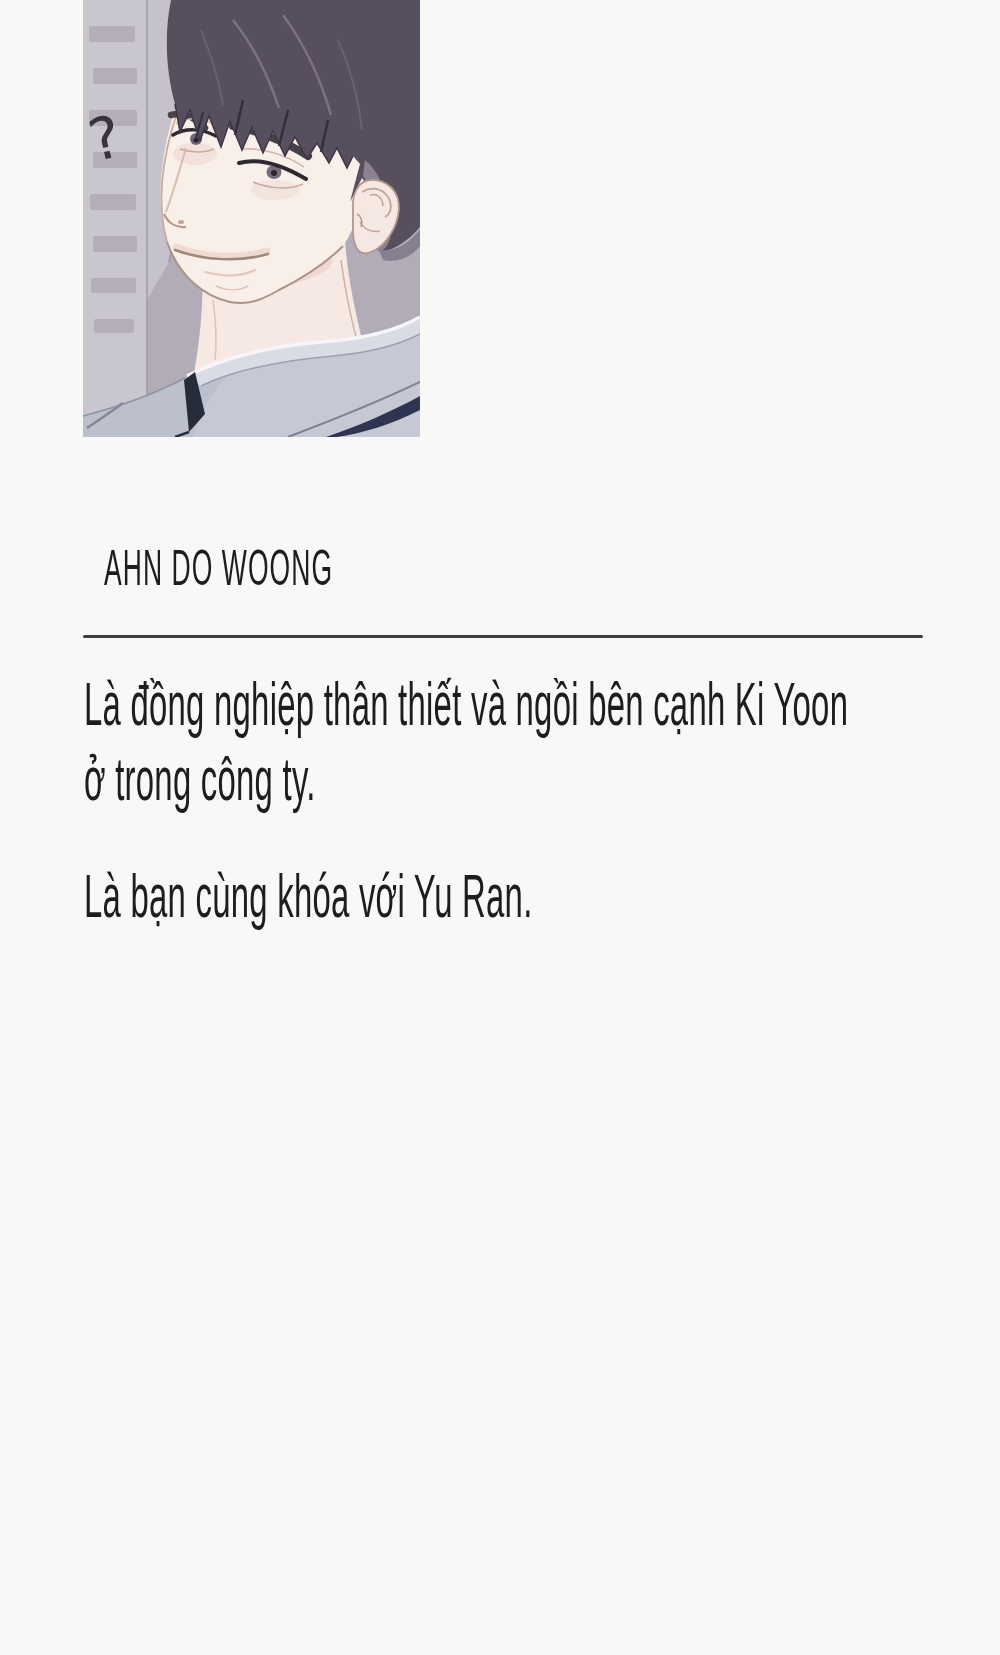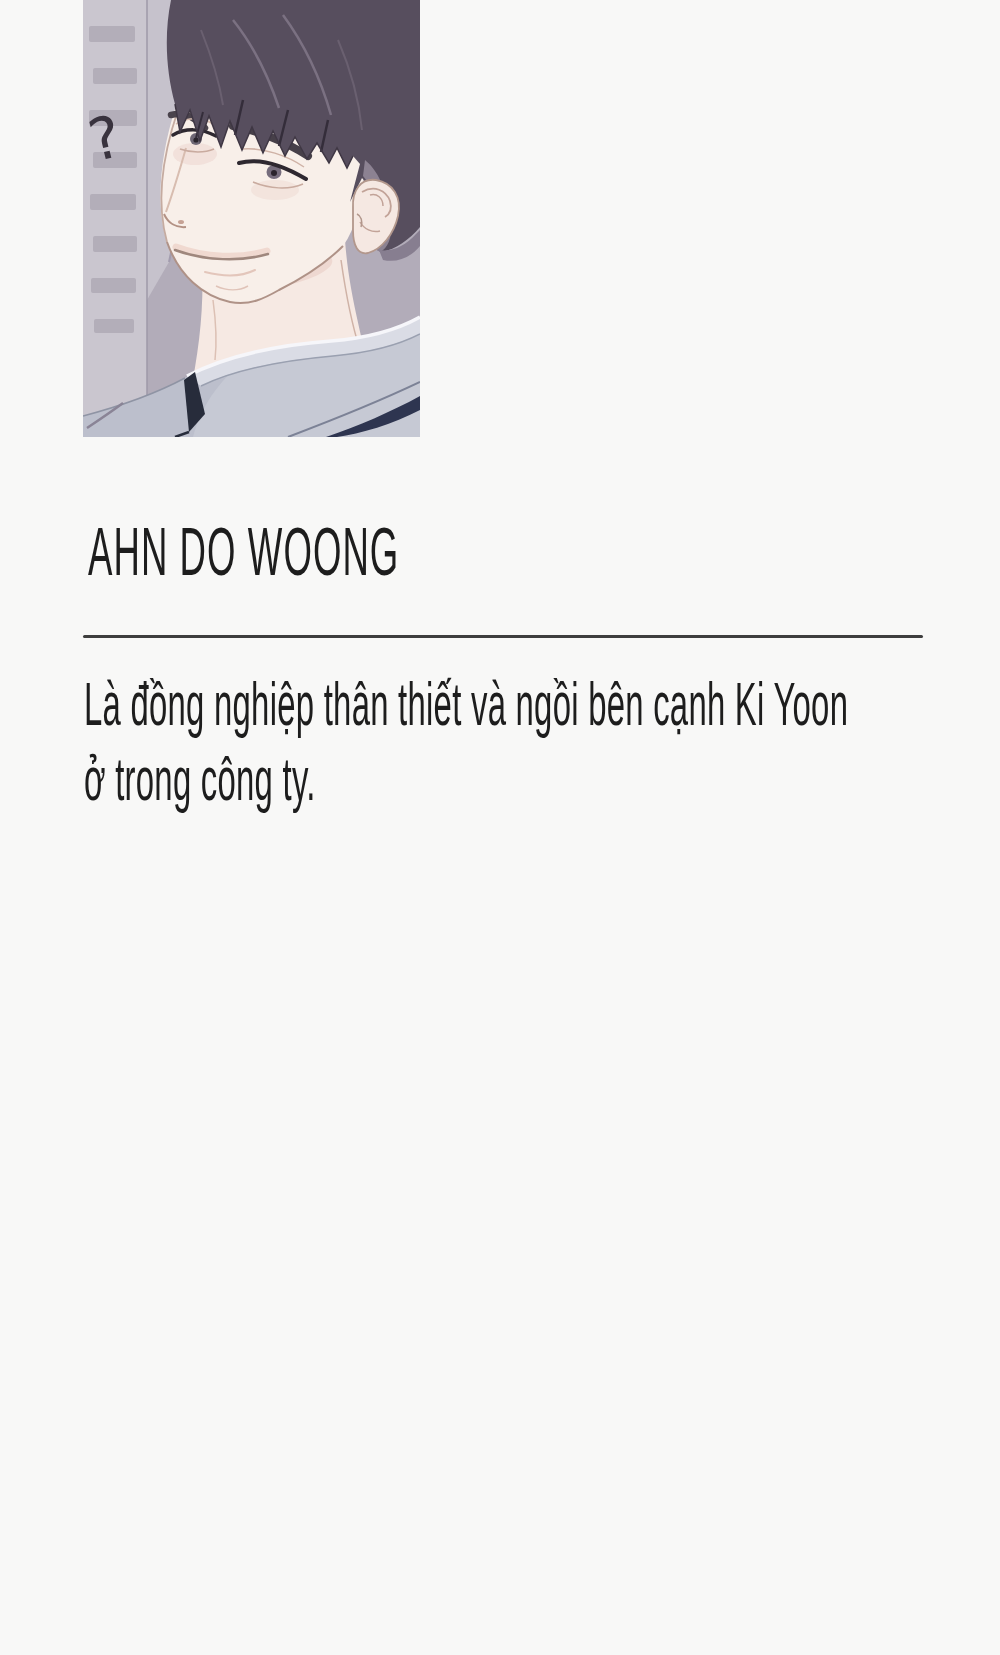--- a/index.html
+++ b/index.html
@@ -9,22 +9,22 @@
     background:#f8f8f7;
     overflow:hidden;
     font-family:"Liberation Sans","DejaVu Sans",sans-serif;
     color:#1d1d1d;
   }
   .portrait{
     position:absolute;left:83px;top:0;width:337px;height:437px;
   }
   .portrait svg{display:block;width:100%;height:100%;}
   .char-name{
-    position:absolute;left:88px;top:521px;margin:0;
-    font-size:69px;font-weight:400;line-height:62px;letter-spacing:2px;
+    position:absolute;left:88px;top:521px;margin:16px;
+    font-size:50px;font-weight:400;line-height:62px;letter-spacing:2px;
   }
   .cond{
     display:inline-block;
     transform:scaleX(0.53);
     transform-origin:0 0;
     white-space:nowrap;
   }
   .divider{
     position:absolute;left:83px;top:635px;width:840px;height:3px;
     background:#3e3e3e;border-radius:2px;
@@ -167,14 +167,17 @@
 
   <h1 class="char-name"><span class="cond">AHN DO WOONG</span></h1>
 
   <div class="divider"></div>
 
   <div class="para para-1">
     <div class="line"><span class="cond">Là đồng nghiệp thân thiết và ngồi bên cạnh Ki Yoon</span></div>
     <div class="line"><span class="cond">ở trong công ty.</span></div>
   </div>
 
+  <div class="para para-2">
+    <div class="line"><span class="cond">Là bạn cùng khóa với Yu Ran.</span></div>
+  </div>
 
 </div>
 
 </body></html>

